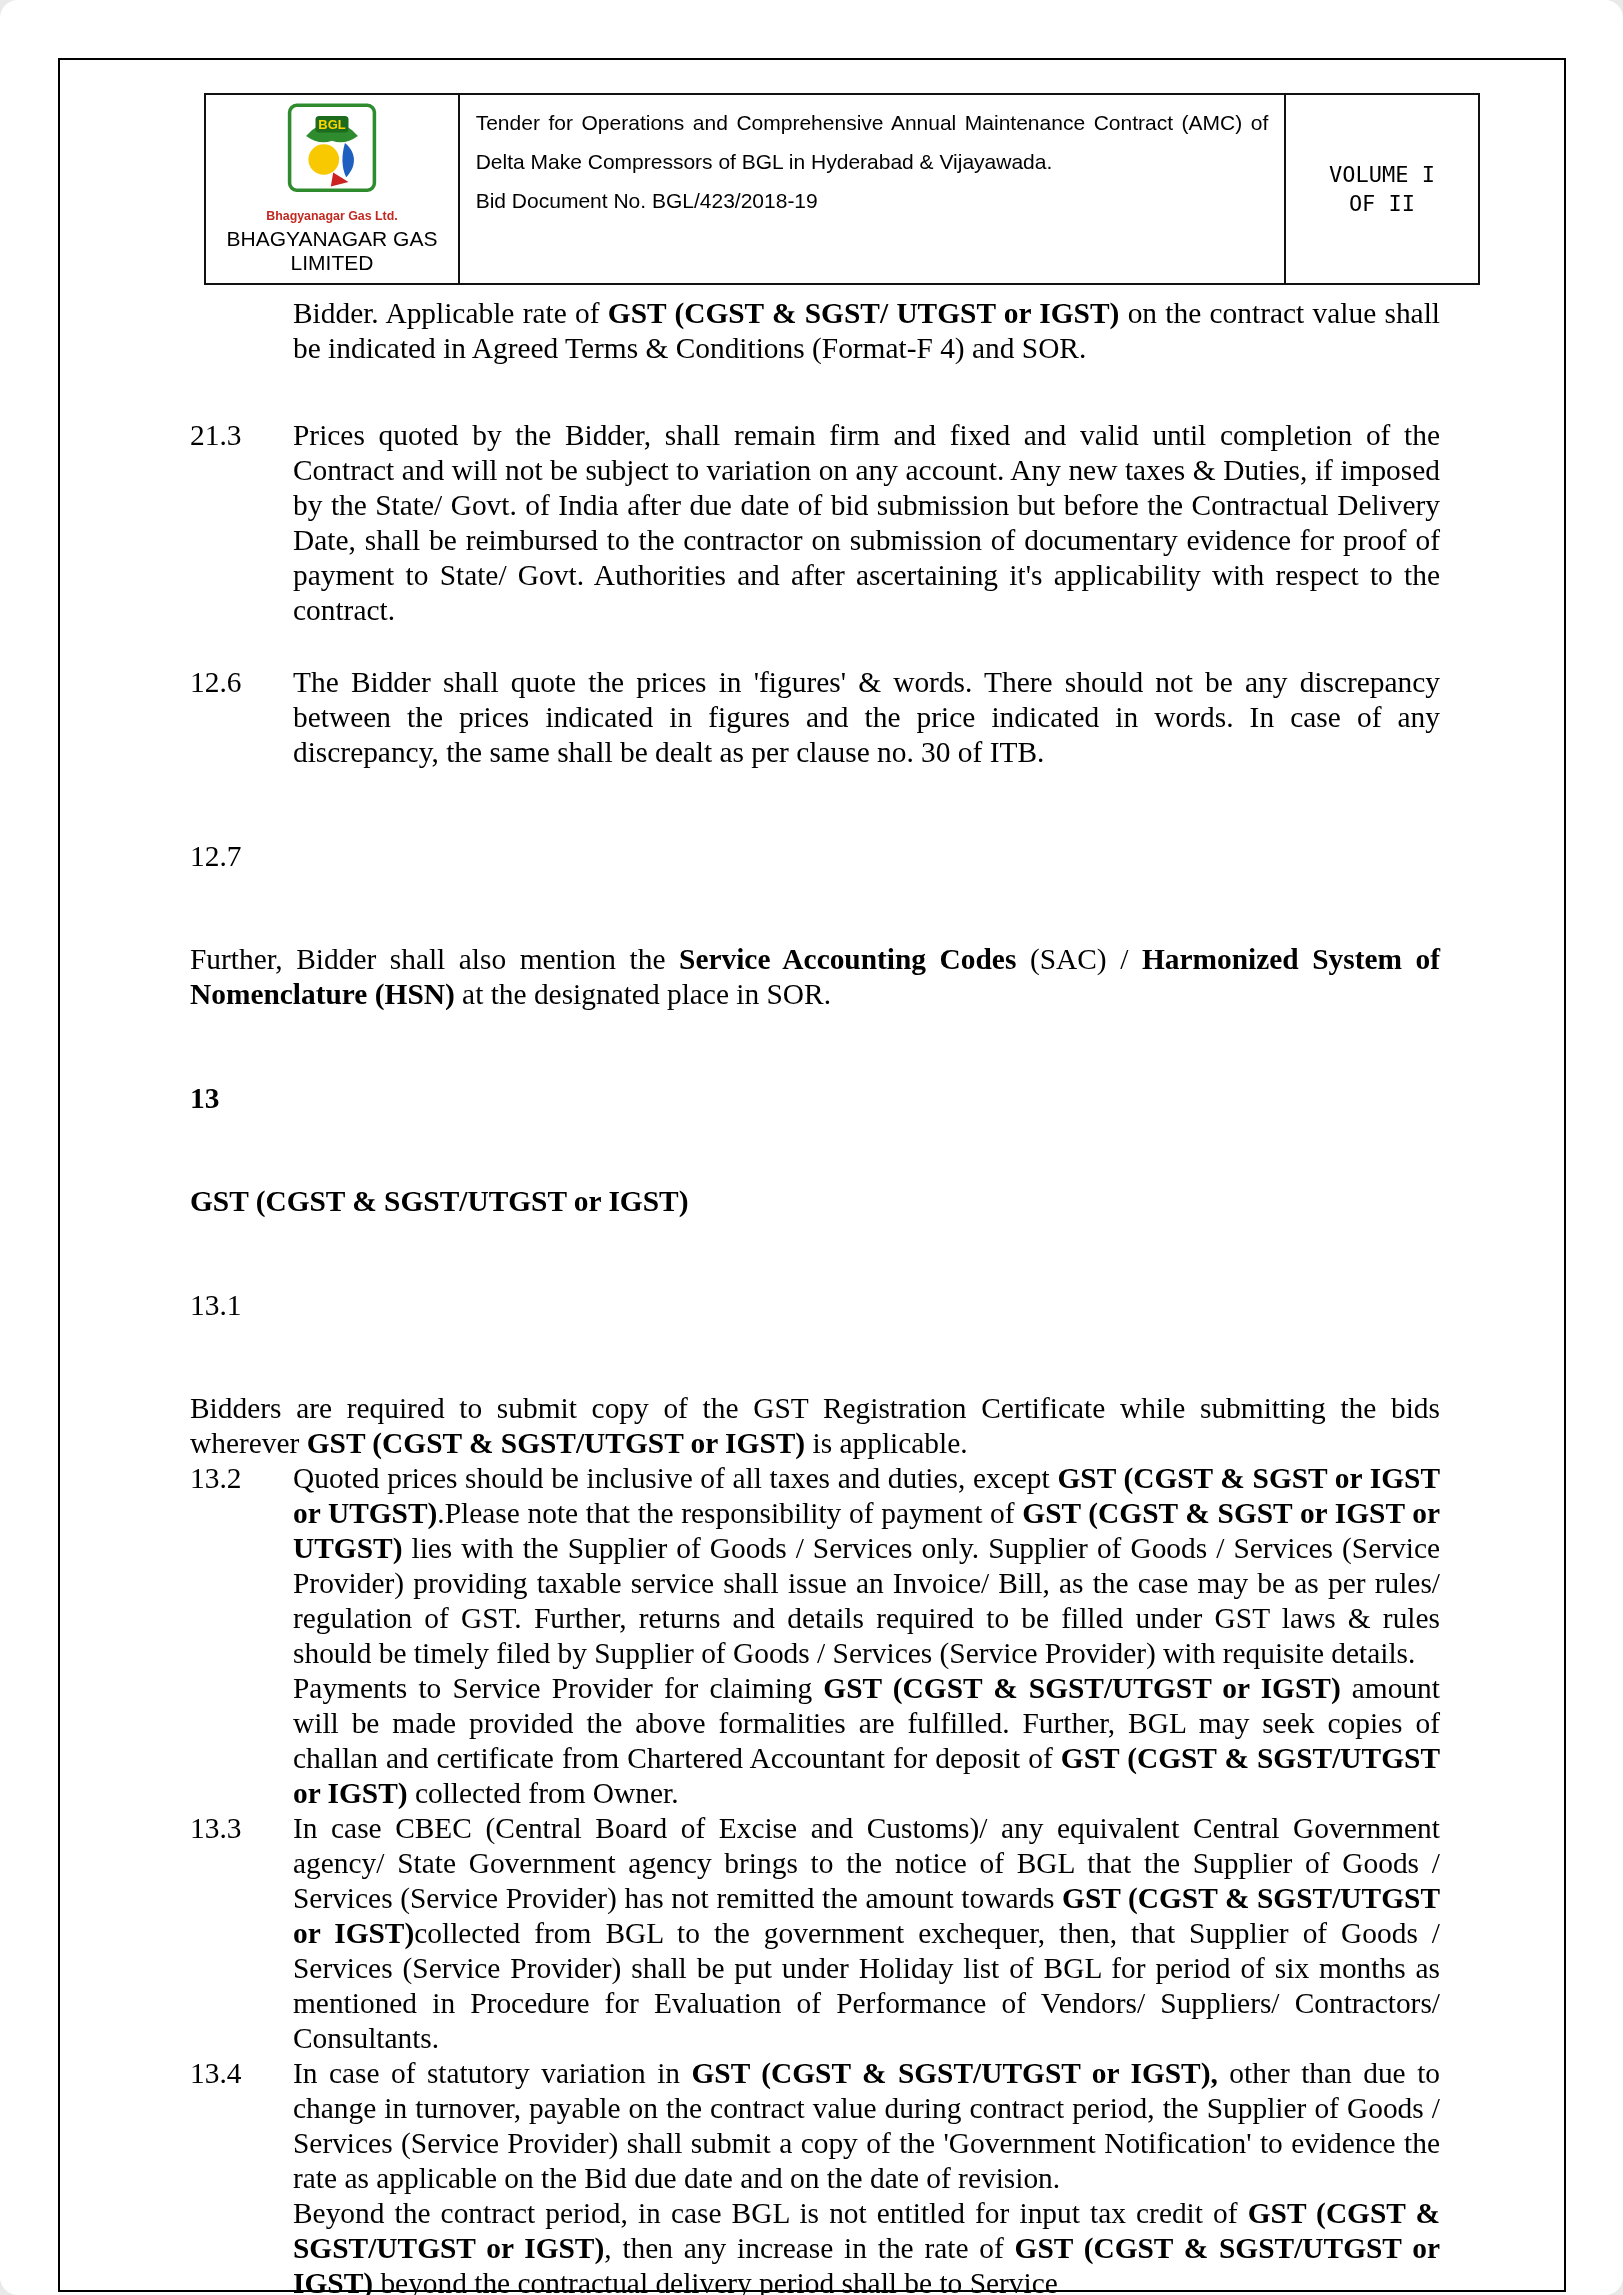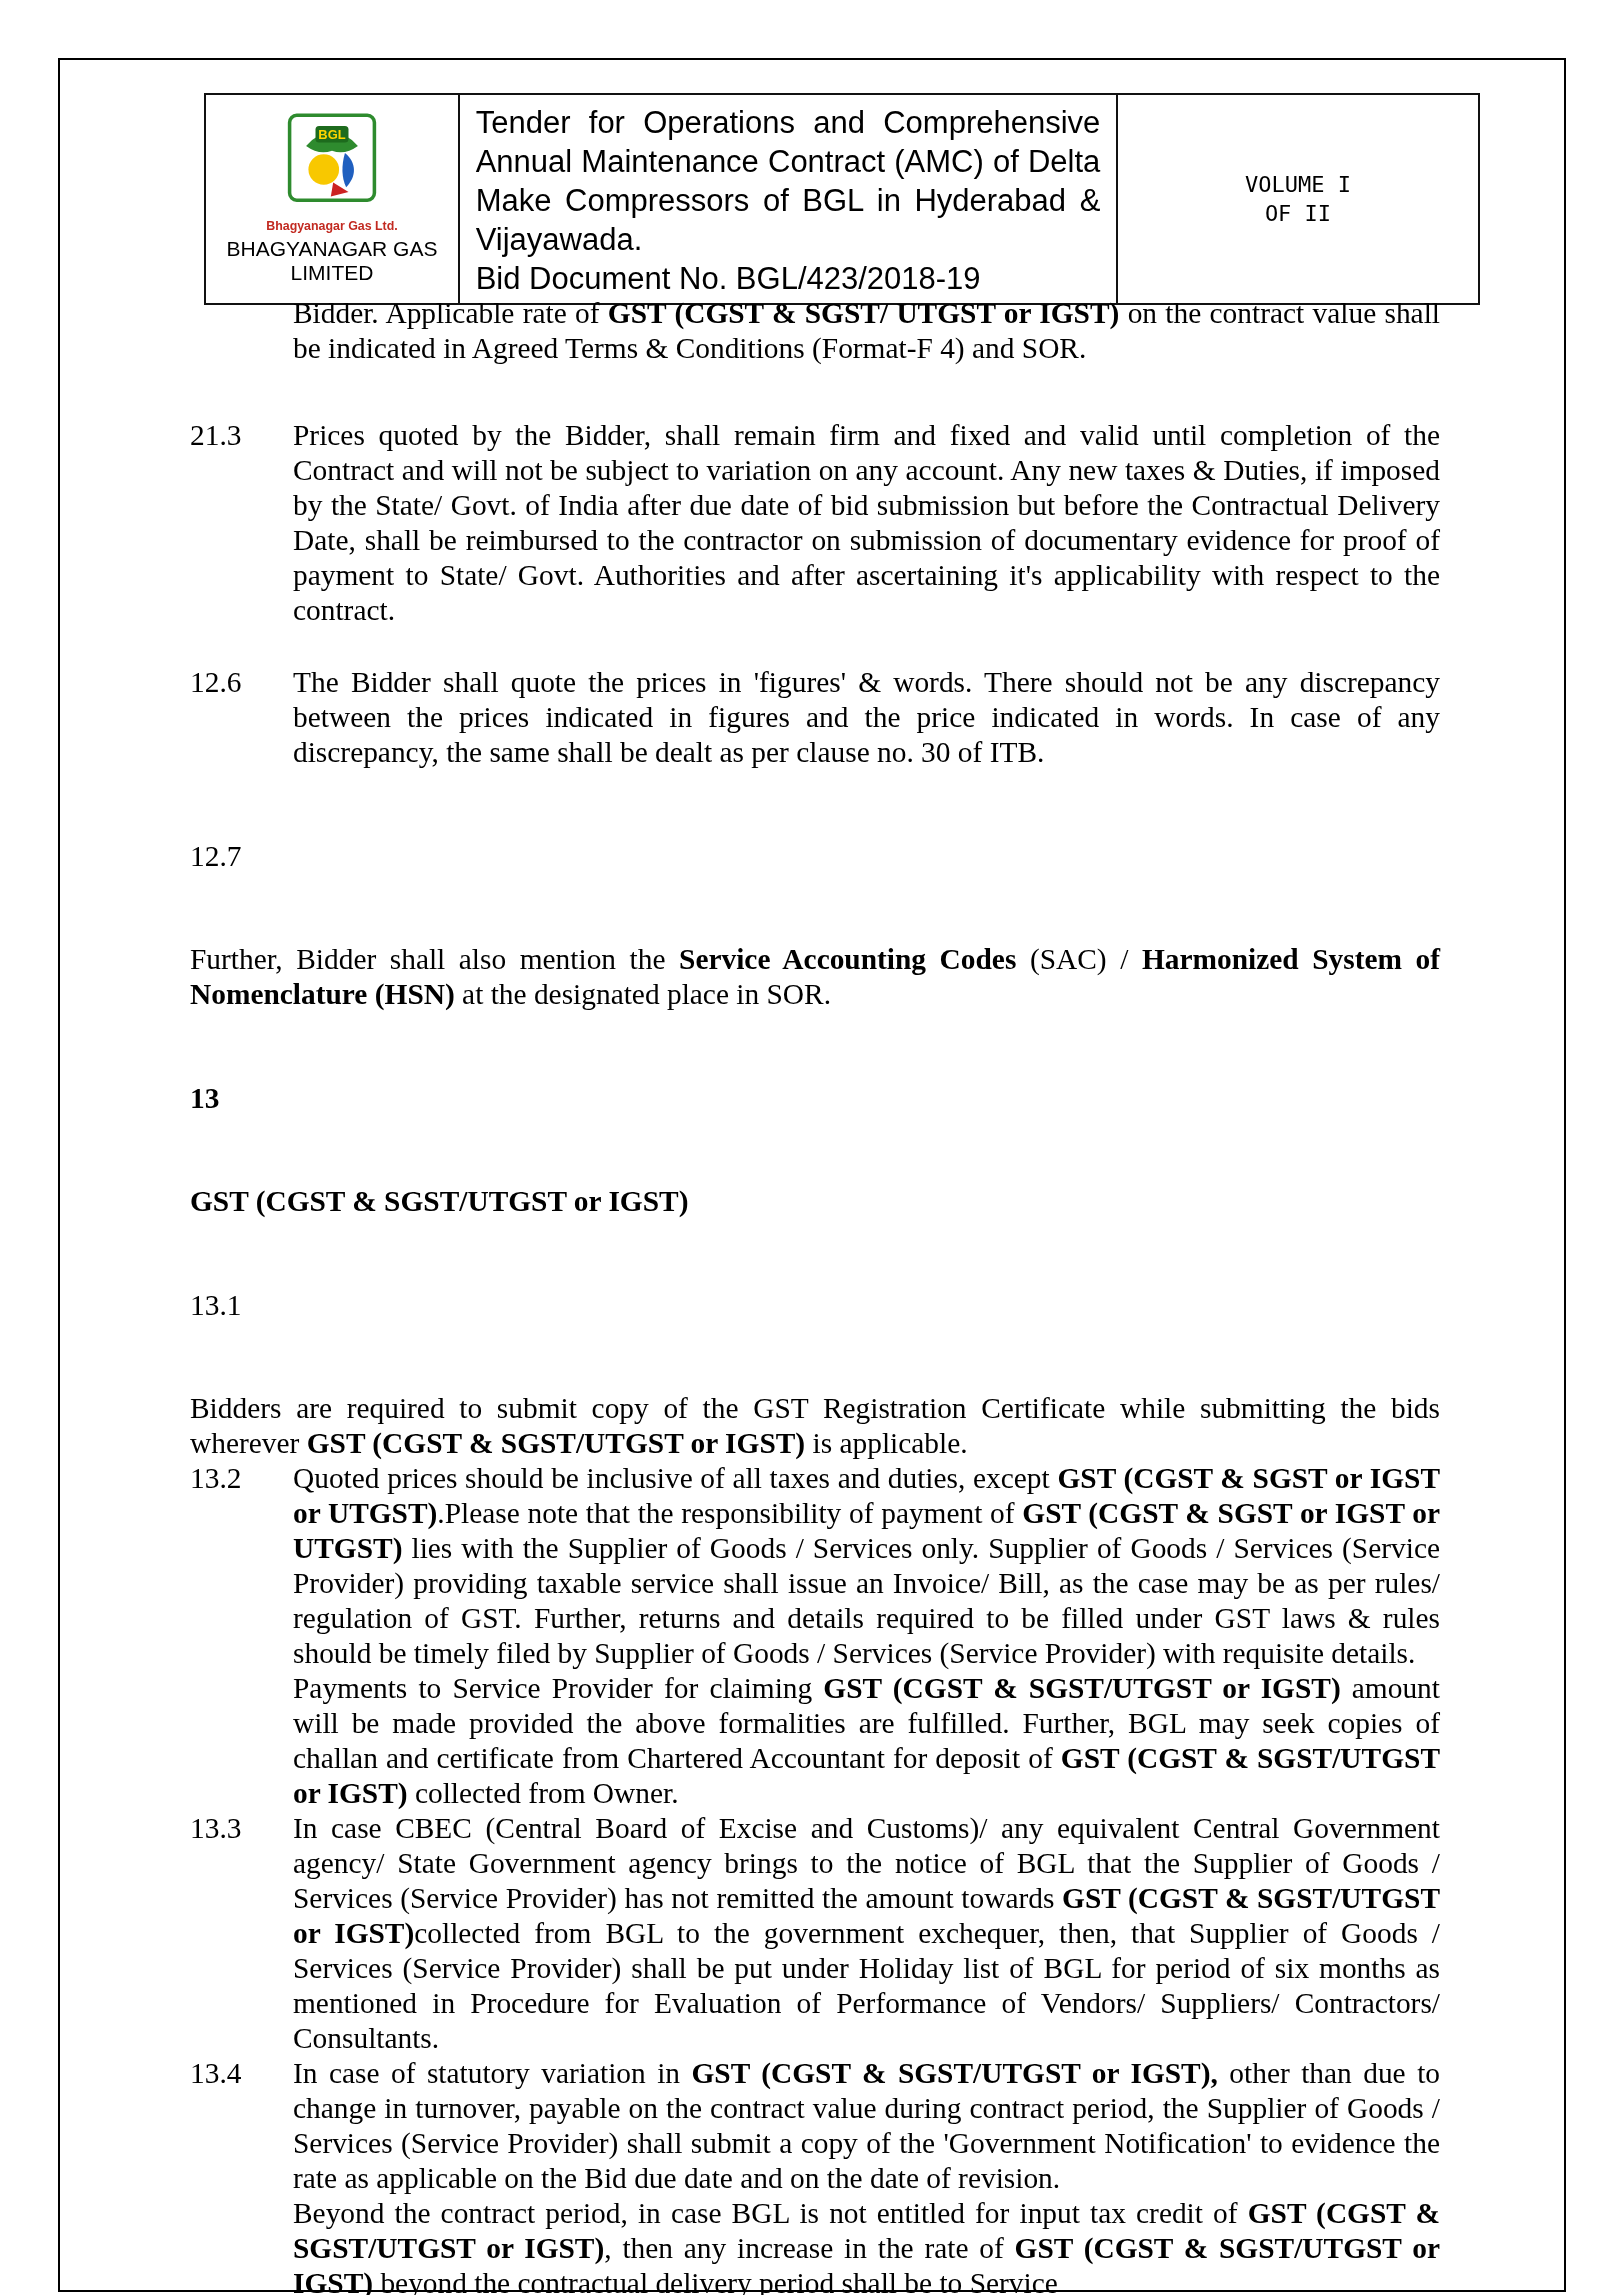--- a/index.html
+++ b/index.html
@@ -1,43 +1,43 @@
 <!DOCTYPE html>
 <html style="font-size:10.5px"><head>
 <meta charset="utf-8">
 <style>
   * { margin:0; padding:0; box-sizing:border-box; }
   html,body { background:#e9e9e9; }
   body { font-family:"Liberation Serif", serif; color:#000; }
   .page {
     position:relative; width:1623px; height:2295px;
-    background:#ffffff; overflow:hidden; margin:0 auto;
+    background:#ffffff; overflow:hidden; margin:0 auto;border-radius:18px;
   }
   .frame {
     position:absolute; left:58px; top:58px; width:1508px; height:2234px;
     border:2px solid #000;
   }
   
   .header {
     position:absolute; left:204px; top:93px; width:1276px;
     display:flex; border:2px solid #111; background:#fff;
   }
   .cell { border-right:2px solid #111; }
   .cell:last-child { border-right:none; }
   .logo-cell {
     width:254px; display:flex; flex-direction:column; align-items:center;
     justify-content:center; padding:7.9px 5.2px;
     font-family:"Liberation Sans", sans-serif;
   }
   .logo-sub { font-size:12.4px; line-height:14.4px; color:#c22a21; font-weight:bold; }
   .company { font-size:21px; line-height:24px; text-align:center; margin-top:3.9px; }
   .title-cell {
-    width:658px; padding:7.9px 15.7px 5.2px;
+    width:826px; padding:7.9px 15.7px 5.2px;
     font-family:"Liberation Sans", sans-serif;
-    font-size:31px; line-height:39px;
+    font-size:21px; line-height:39px;
   }
   .title-just { text-align:justify; }
   .docno { text-align:left; }
   .volume-cell {
     flex:1; display:flex; flex-direction:column; align-items:center;
     justify-content:center; text-align:center;
     font-family:"DejaVu Sans Mono", monospace;
     font-size:22px; line-height:29px;
   }
   

